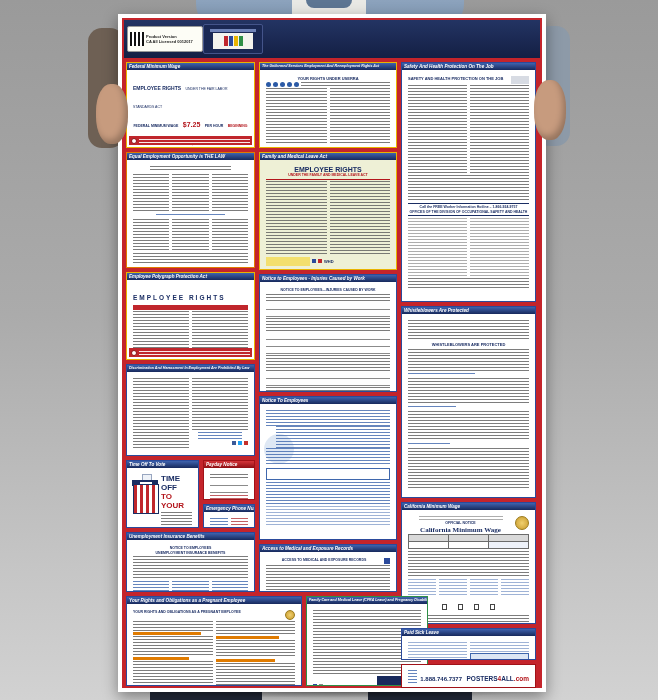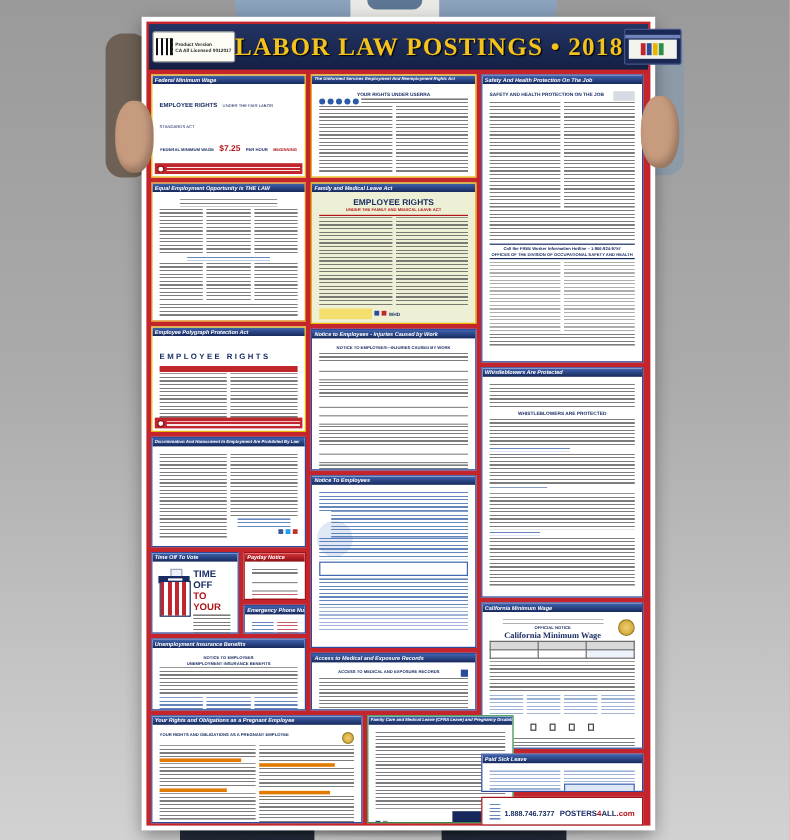--- a/index.html
+++ b/index.html
@@ -98,21 +98,20 @@
  <div class="poster-inner">
 
   <div class="phead">
     <div class="prod-label">
       <span class="qr"></span>
       <span class="prod-txt">
         <span>Product Version</span><br>
         <span>CA All Licensed 0012017</span>
       </span>
     </div>
-    <div class="ptitle">LABOR LAW POSTINGS • 2018</div>
     <div class="vbadge">
       <span class="bar-top"></span>
       <span class="mini">
         <i style="background:#c0262c"></i>
         <i style="background:#2b4a9b"></i>
         <i style="background:#e9b400"></i>
         <i style="background:#2f8f47"></i>
       </span>
     </div>
   </div>

